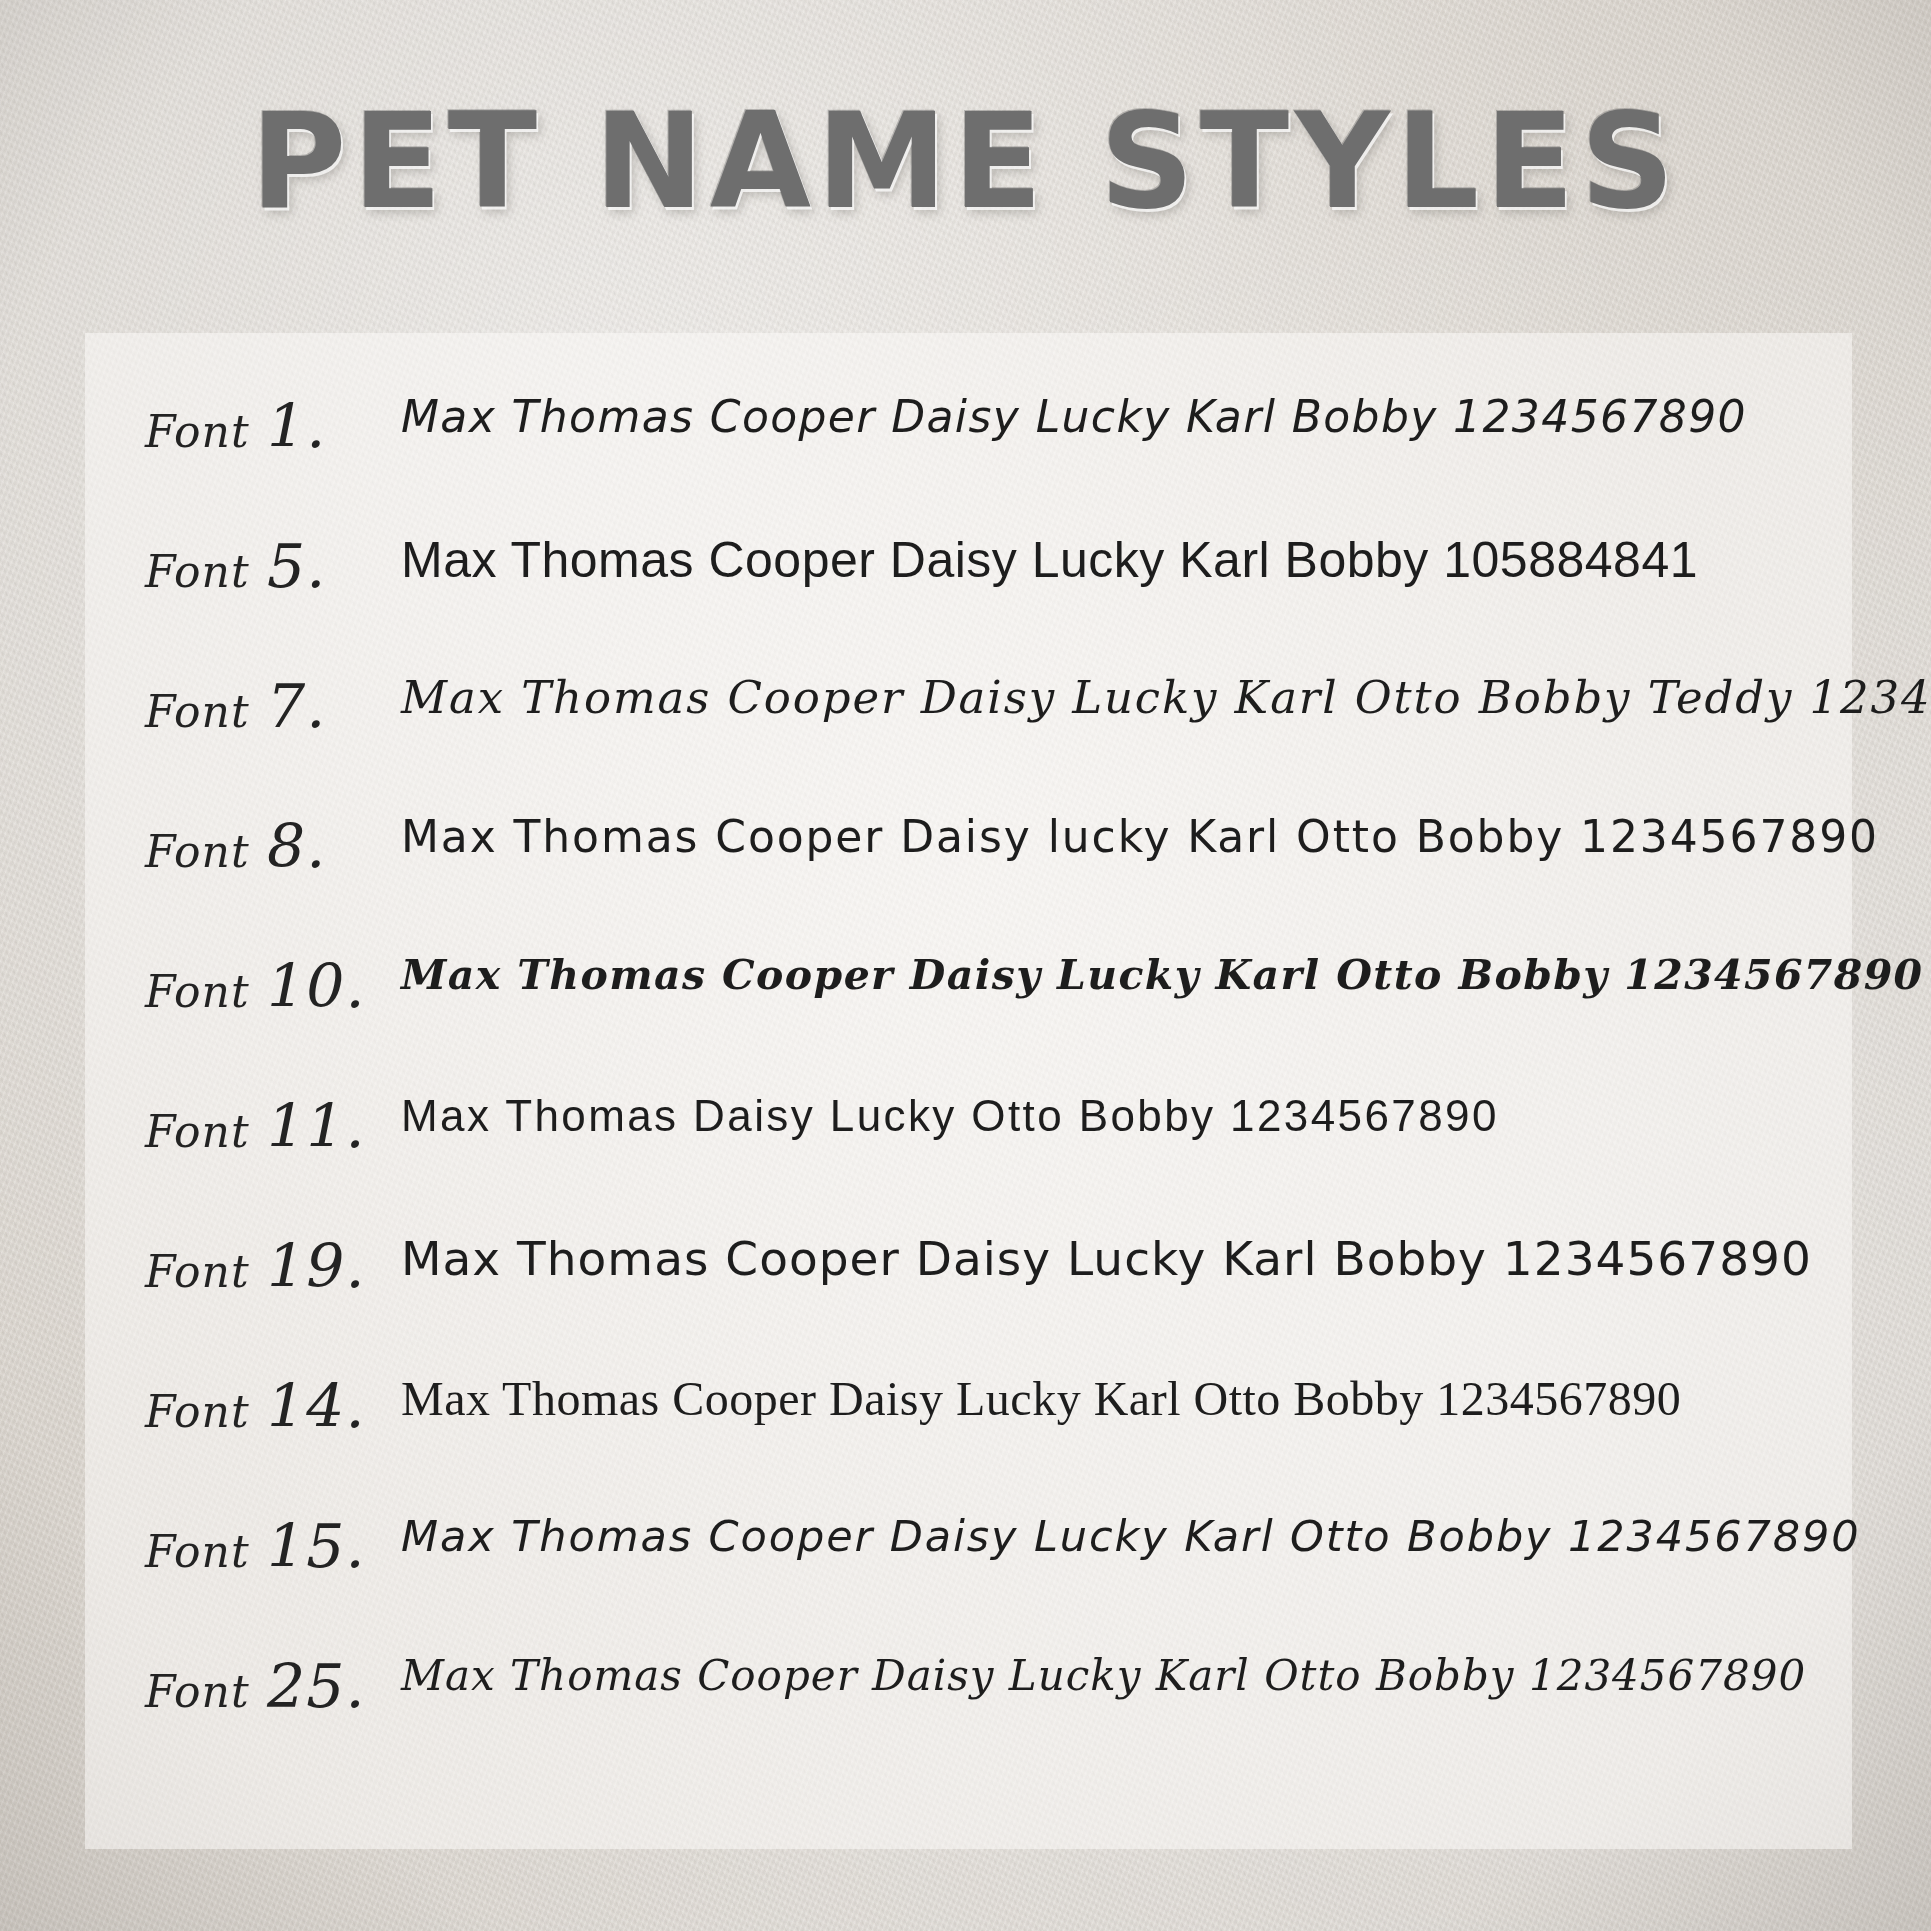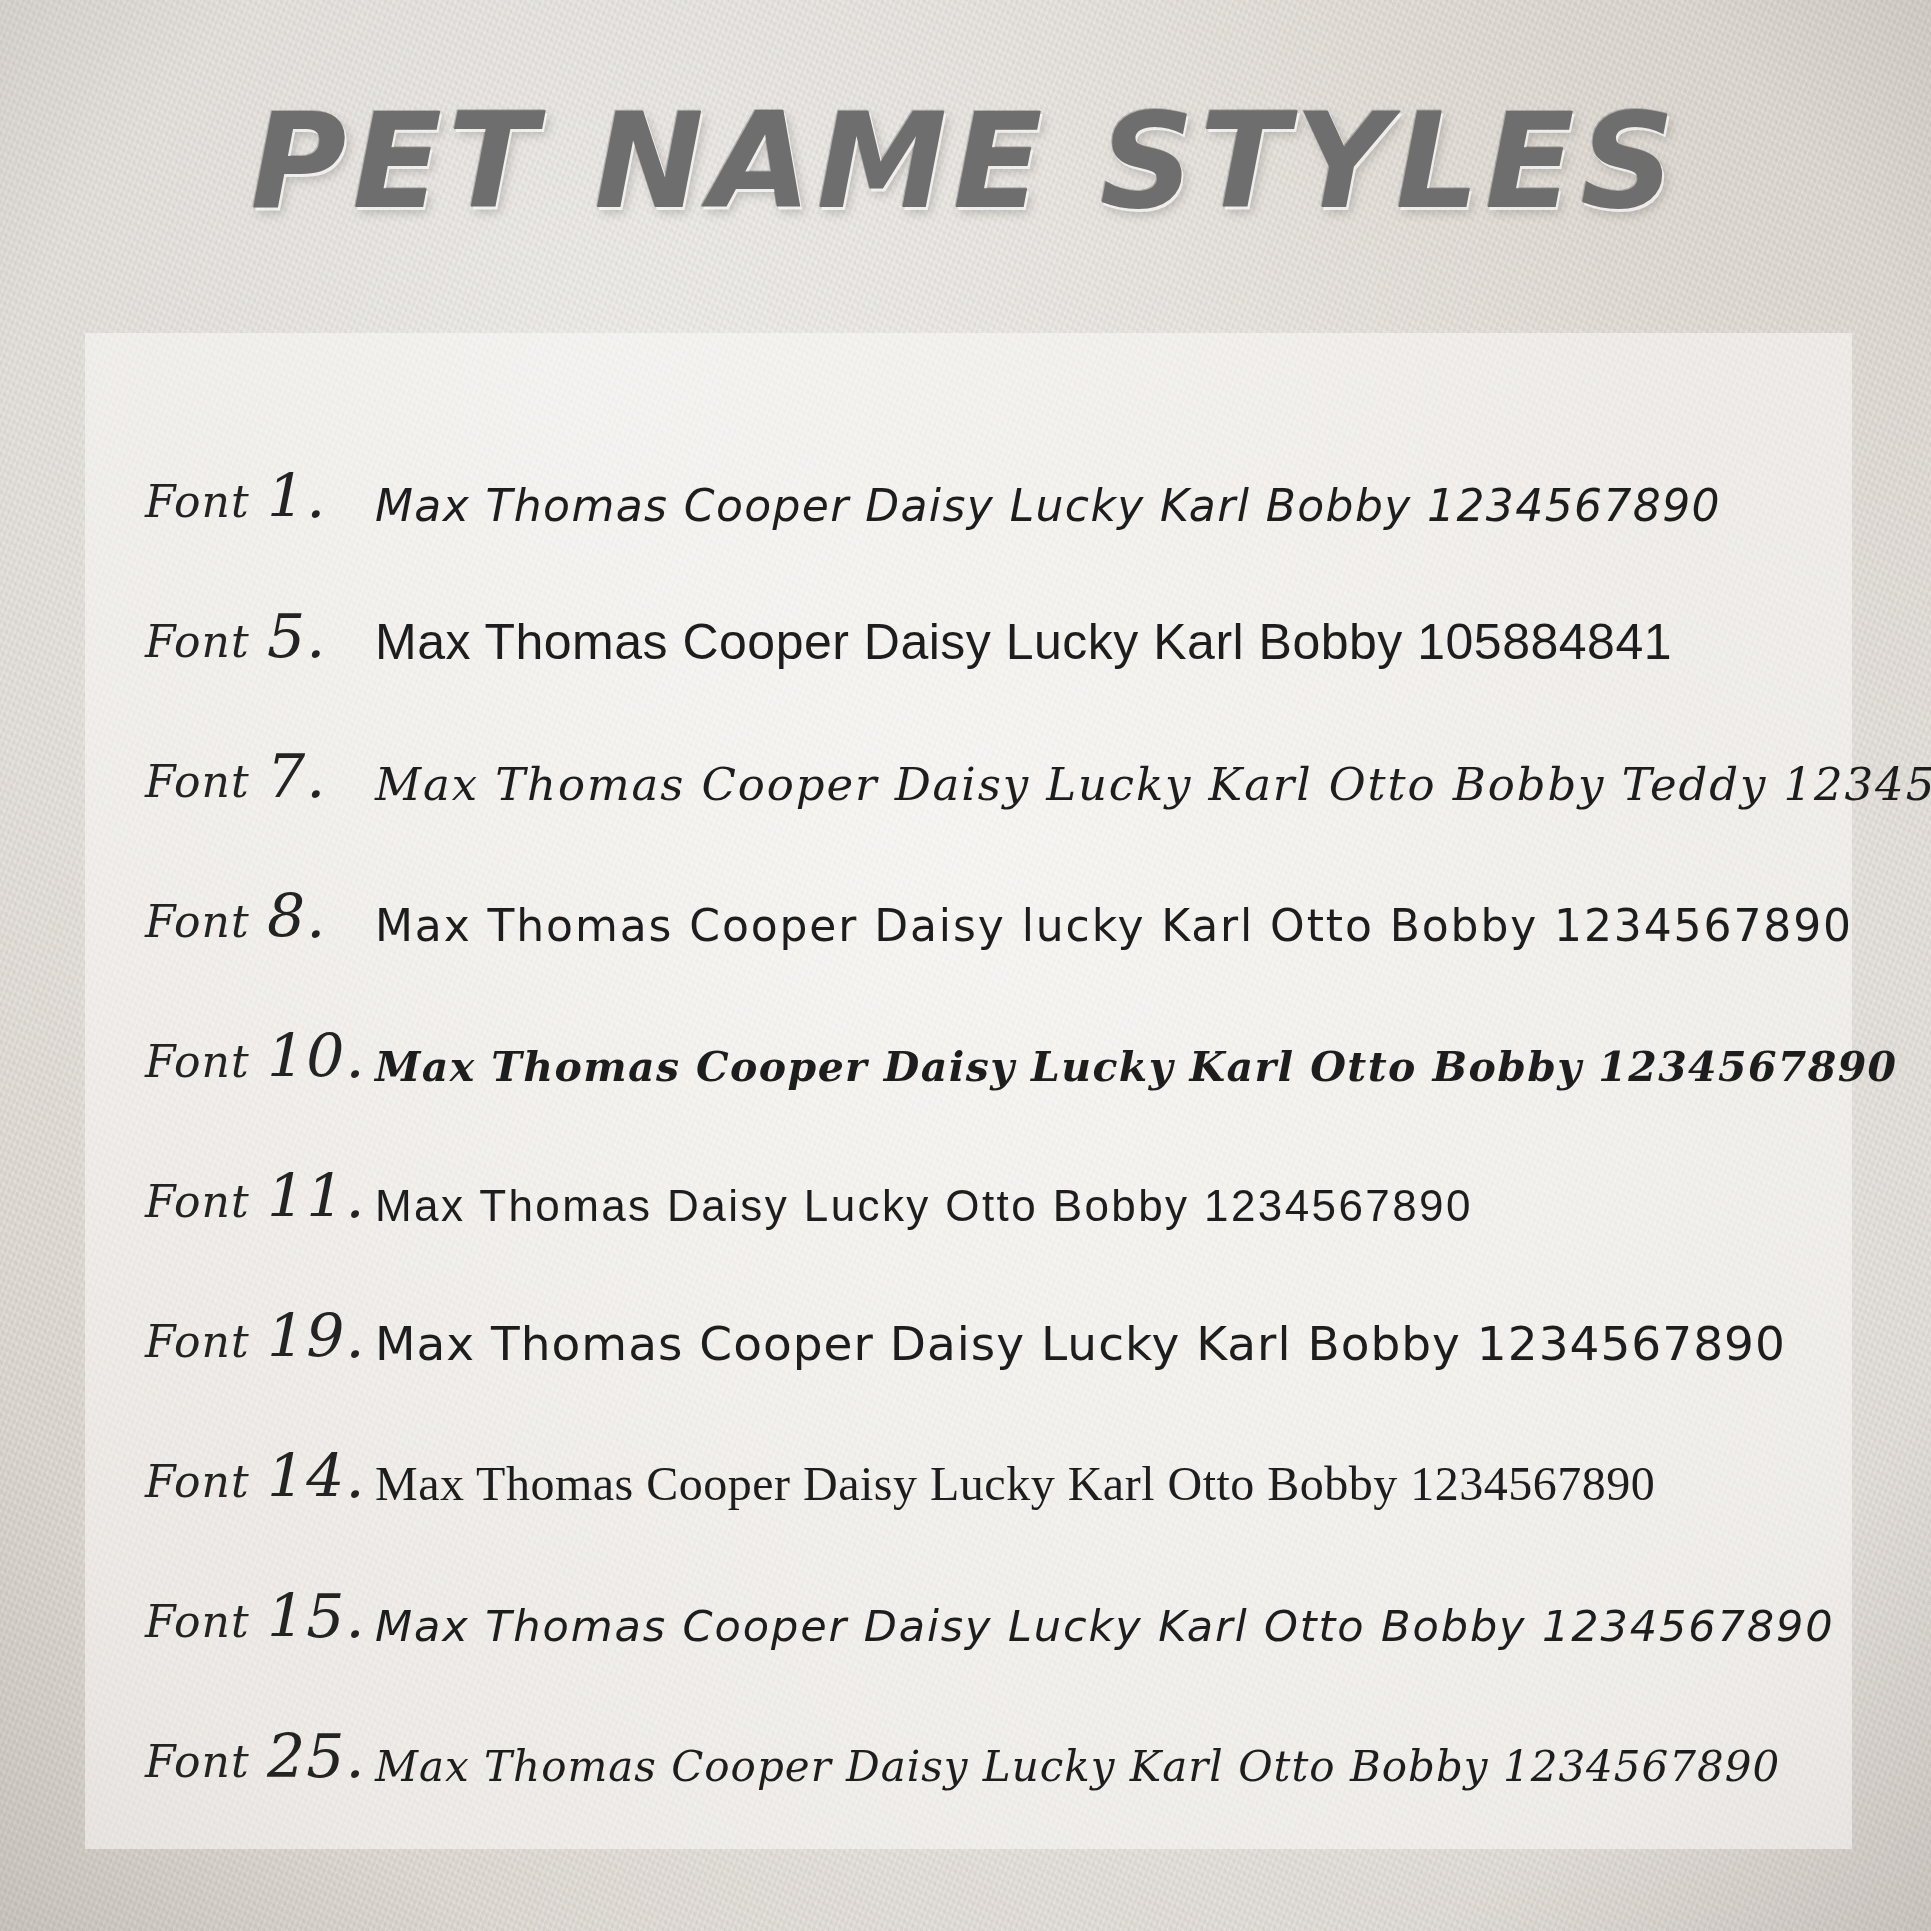--- a/index.html
+++ b/index.html
@@ -46,21 +46,20 @@
 
   
   .title {
     position: absolute;
     top: 85px;
     left: 0;
     width: 1931px;
     text-align: center;
     font-family: "DejaVu Sans", sans-serif;
     font-weight: bold;
-    font-style: italic;
     font-size: 131px;
     letter-spacing: 5.8px;
     color: #6e6e6e;
     text-shadow:
       1.9px 2.9px 0 rgba(255,255,255,0.75),
       -1px -1px 0 rgba(90,90,90,0.35),
       3.9px 5.8px 9.7px rgba(110,105,100,0.35);
     z-index: 3;
     white-space: nowrap;
   }
@@ -81,22 +80,23 @@
     left: 0;
     top: 0;
     width: 100%;
     height: 100%;
     padding: 58px 0 0 0;
     box-sizing: border-box;
   }
 
   .row {
     display: flex;
-    align-items: flex-end;
+    align-items: flex-start;
     height: 140px;
+    gap: 26px;
   }
 
   .row-label {
     width: 290px;
     flex: 0 0 290px;
     text-align: left;
     padding-left: 60px;
     box-sizing: border-box;
     color: #232323;
     white-space: nowrap;

